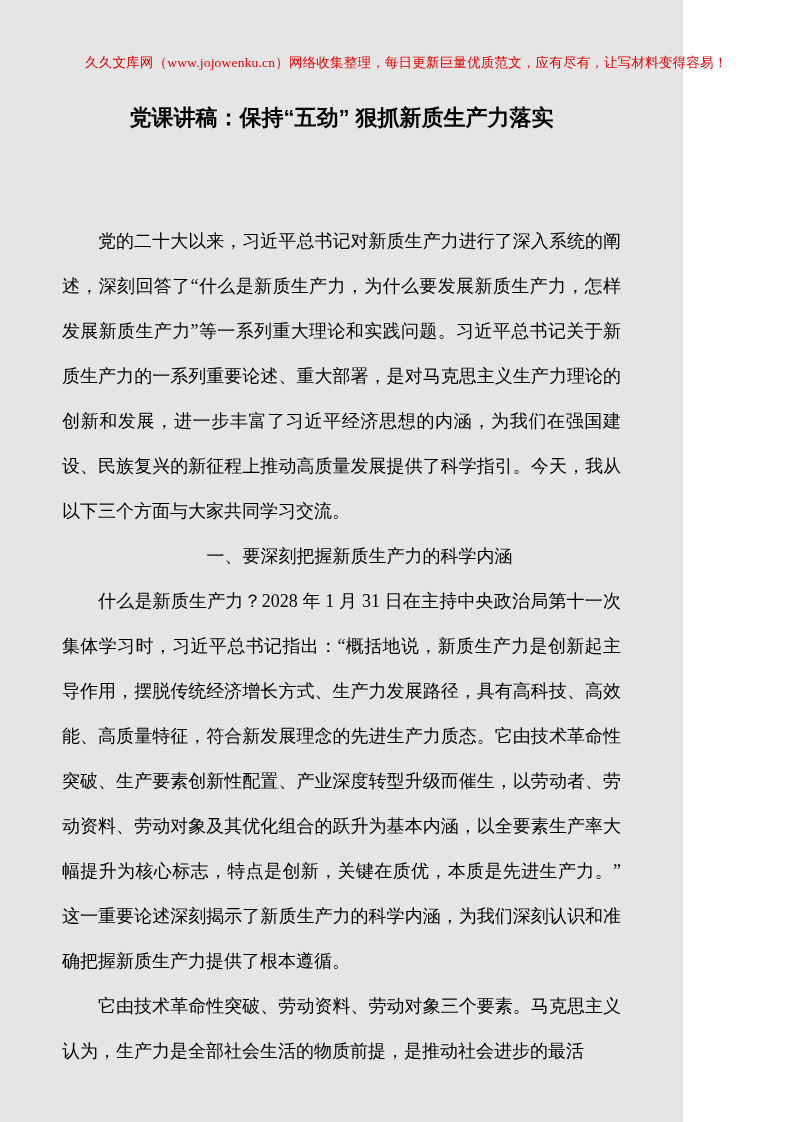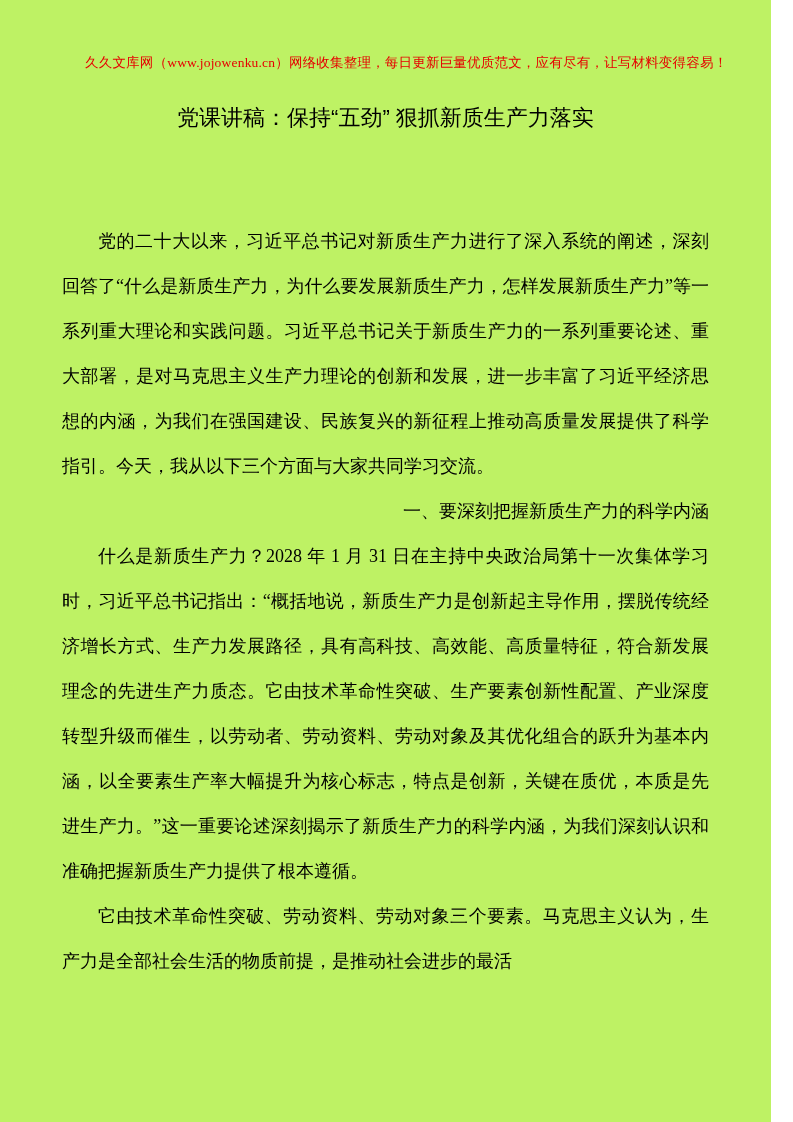--- a/index.html
+++ b/index.html
@@ -9,57 +9,57 @@
   body {
     width: 793px;
     height: 1122px;
     background: #ffffff;
     overflow: hidden;
     font-family: "Liberation Serif", "DejaVu Serif", serif;
     color: #000000;
   }
   .page {
     position: relative;
-    width: 771px;
+    width: 683px;
     height: 1122px;
-    background: #bef264;
+    background: #e5e5e5;
     box-sizing: border-box;
   }
   .header-notice {
     padding: 54px 20px 0 85px;
     font-size: 13.5px;
     line-height: 18px;
     white-space: nowrap;
     letter-spacing: 0.2px;
     font-family: "Liberation Serif", "DejaVu Serif", serif;
   }
   .doc-title {
     margin-top: 30px;
     text-align: center;
     font-family: "Liberation Sans", "DejaVu Sans", sans-serif;
-    font-weight: normal;
+    font-weight: bold;
     font-size: 22px;
     line-height: 32px;
     color: #000000;
   }
   .doc-body {
     margin: 85px 62px 0 62px;
   }
   .doc-body p {
     margin: 0;
     padding: 0;
     text-indent: 2em;
     text-align: justify;
     font-size: 18px;
     line-height: 45px;
     font-family: Liberation Serif, serif;
     color: #000000;
   }
   .doc-body p.heading {
-    text-align: right;
+    text-align: center;
   }
 </style>
 </head>
 <body>
 
 <div class="page">
   <div class="header-notice" style="color: rgb(230, 0, 0);">久久文库网（www.jojowenku.cn）网络收集整理，每日更新巨量优质范文，应有尽有，让写材料变得容易！</div>
 
   <h1 class="doc-title">党课讲稿：保持“五劲” 狠抓新质生产力落实</h1>
 

